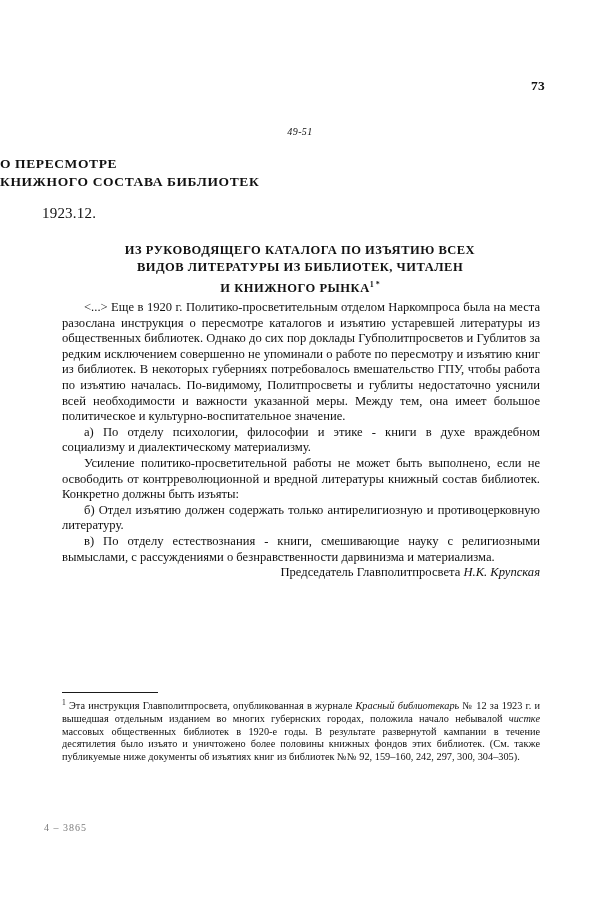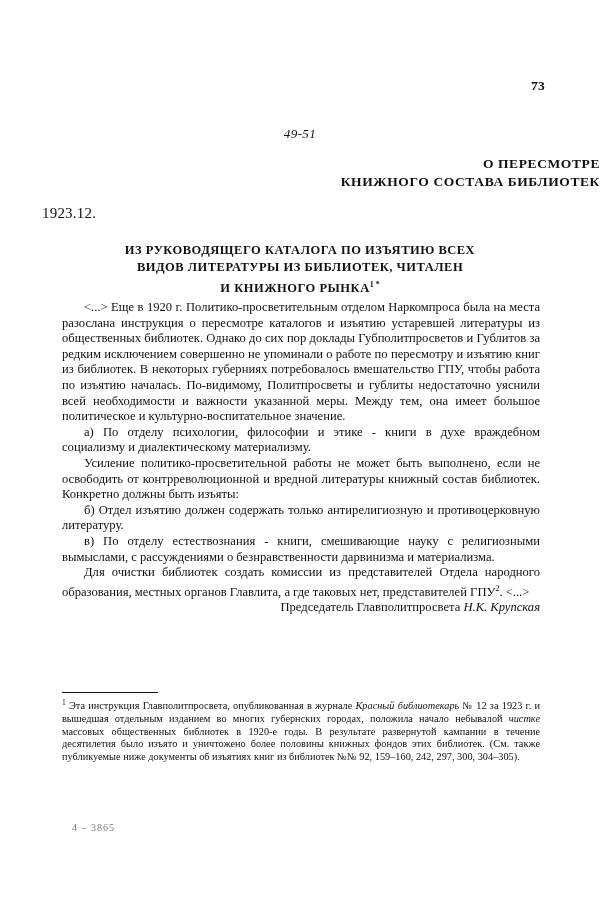--- a/index.html
+++ b/index.html
@@ -30,29 +30,29 @@
     letter-spacing: 0.3px;
   }
   
   .doc-number {
     position: absolute;
     top: 126px;
     left: 0;
     width: 600px;
     text-align: center;
     font-style: italic;
-    font-size: 13px;
+    font-size: 10px;
     letter-spacing: 0.4px;
   }
   .doc-title {
     position: absolute;
     top: 155px;
     left: 0;
     width: 600px;
-    text-align: right;
+    text-align: left;
     font-size: 13.5px;
     font-weight: bold;
     line-height: 18px;
     letter-spacing: 0.6px;
   }
   .doc-title .t-line { display: block; }
   .doc-date {
     position: absolute;
     top: 205px;
     left: 42px;
@@ -129,21 +129,20 @@
     vertical-align: super;
   }
   
   .sheet-mark {
     position: absolute;
     top: 822px;
     left: 44px;
     font-size: 10px;
     color: #7a7a7a;
     letter-spacing: 1px;
-    margin-left: 28px;
   }
 </style>
 </head>
 <body>
 
 <div class="page">
 
   <div class="page-number">73</div>
 
   <div class="doc-number">49-51</div>
@@ -160,21 +159,20 @@
     <span class="t-line">ВИДОВ ЛИТЕРАТУРЫ ИЗ БИБЛИОТЕК, ЧИТАЛЕН</span>
     <span class="t-line"><span>И КНИЖНОГО РЫНКА</span><sup>1 *</sup></span>
   </div>
 
   <div class="body-text">
     <p>&lt;...&gt; Еще в 1920 г. Политико-просветительным отделом Наркомпроса была на места разослана инструкция о пересмотре каталогов и изъятию устаревшей литературы из общественных библиотек. Однако до сих пор доклады Губполитпросветов и Гублитов за редким исключением совершенно не упоминали о работе по пересмотру и изъятию книг из библиотек. В некоторых губерниях потребовалось вмешательство ГПУ, чтобы работа по изъятию началась. По-видимому, Политпросветы и гублиты недостаточно уяснили всей необходимости и важности указанной меры. Между тем, она имеет большое политическое и культурно-воспитательное значение.</p>
     <p>а) По отделу психологии, философии и этике - книги в духе враждебном социализму и диалектическому материализму.</p>
     <p>Усиление политико-просветительной работы не может быть выполнено, если не освободить от контрреволюционной и вредной литературы книжный состав библиотек. Конкретно должны быть изъяты:</p>
     <p>б) Отдел изъятию должен содержать только антирелигиозную и противоцерковную литературу.</p>
     <p>в) По отделу естествознания - книги, смешивающие науку с религиозными вымыслами, с рассуждениями о безнравственности дарвинизма и материализма.</p>
-    <p><span>Для очистки библиотек создать комиссии из представителей Отдела народного образования, местных органов Главлита, а где таковых нет, представителей ГПУ</span><sup>2</sup><span>. &lt;...&gt;</span></p>
     <p class="sig"><span>Председатель Главполитпросвета </span><span class="it">Н.К. Крупская</span></p>
   </div>
 
   <div class="fn-rule"></div>
 
   <div class="footnotes">
     <p><sup>1</sup> <span>Эта инструкция Главполитпросвета, опубликованная в журнале </span><span class="it">Красный библиотекарь</span><span> № 12 за 1923 г. и вышедшая отдельным изданием во многих губернских городах, положила начало небывалой </span><span class="it">чистке</span><span> массовых общественных библиотек в 1920-е годы. В результате развернутой кампании в течение десятилетия было изъято и уничтожено более половины книжных фондов этих библиотек. (См. также публикуемые ниже документы об изъятиях книг из библиотек №№ 92, 159–160, 242, 297, 300, 304–305).</span></p>
   </div>
 
   <div class="sheet-mark">4 – 3865</div>

